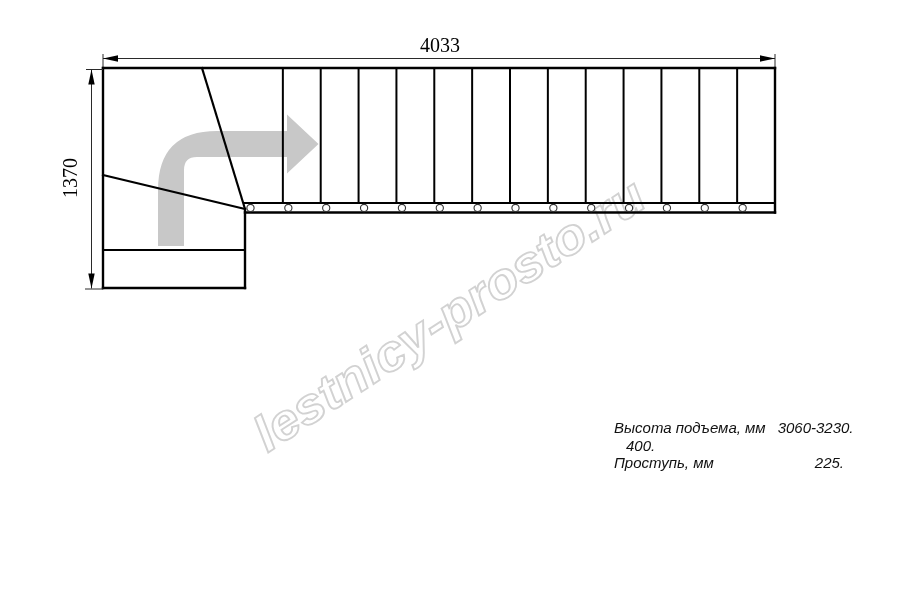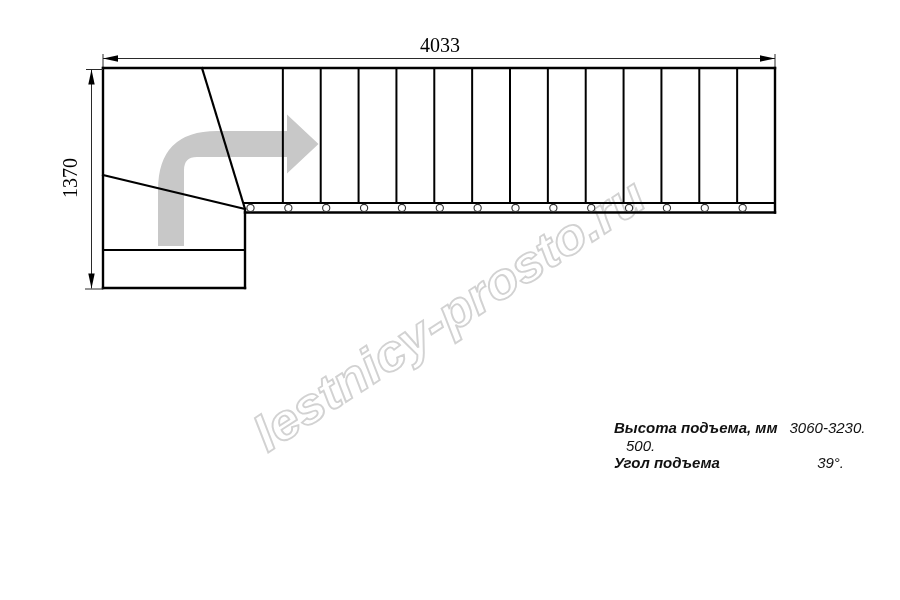--- a/index.html
+++ b/index.html
@@ -20,21 +20,21 @@
   }
   .spec-row {
     display: flex;
     justify-content: space-between;
     font-size: 15px;
     line-height: 17.6px;
     font-style: italic;
     color: #111111;
     white-space: nowrap;
   }
-  .spec-label { text-align: left; font-weight: bold; }
+  .spec-label { text-align: left; }
   .spec-value { text-align: left; padding-left: 12px; }
 </style>
 </head>
 <body>
 
 <div class="canvas">
 
   <svg class="plan-svg" width="900" height="600" viewBox="0 0 900 600" xmlns="http://www.w3.org/2000/svg">
 
     <g>
@@ -111,20 +111,20 @@
       <text x="0" y="0" transform="translate(77,178) rotate(-90)" text-anchor="middle" font-family="Liberation Serif, serif" font-size="20" fill="#000000">1370</text>
     </g>
   </svg>
 
   <div class="specs">
     <div class="spec-row">
       <span class="spec-label">Высота подъема, мм</span>
       <span class="spec-value">3060-3230.</span>
     </div>
     <div class="spec-row">
-      <span class="spec-value">500.</span>
+      <span class="spec-value">400.</span>
     </div>
     <div class="spec-row">
-      <span class="spec-label">Угол подъема</span>
-      <span class="spec-value">39°.</span>
+      <span class="spec-label">Проступь, мм</span>
+      <span class="spec-value">225.</span>
     </div>
   </div>
 </div>
 
 </body></html>

